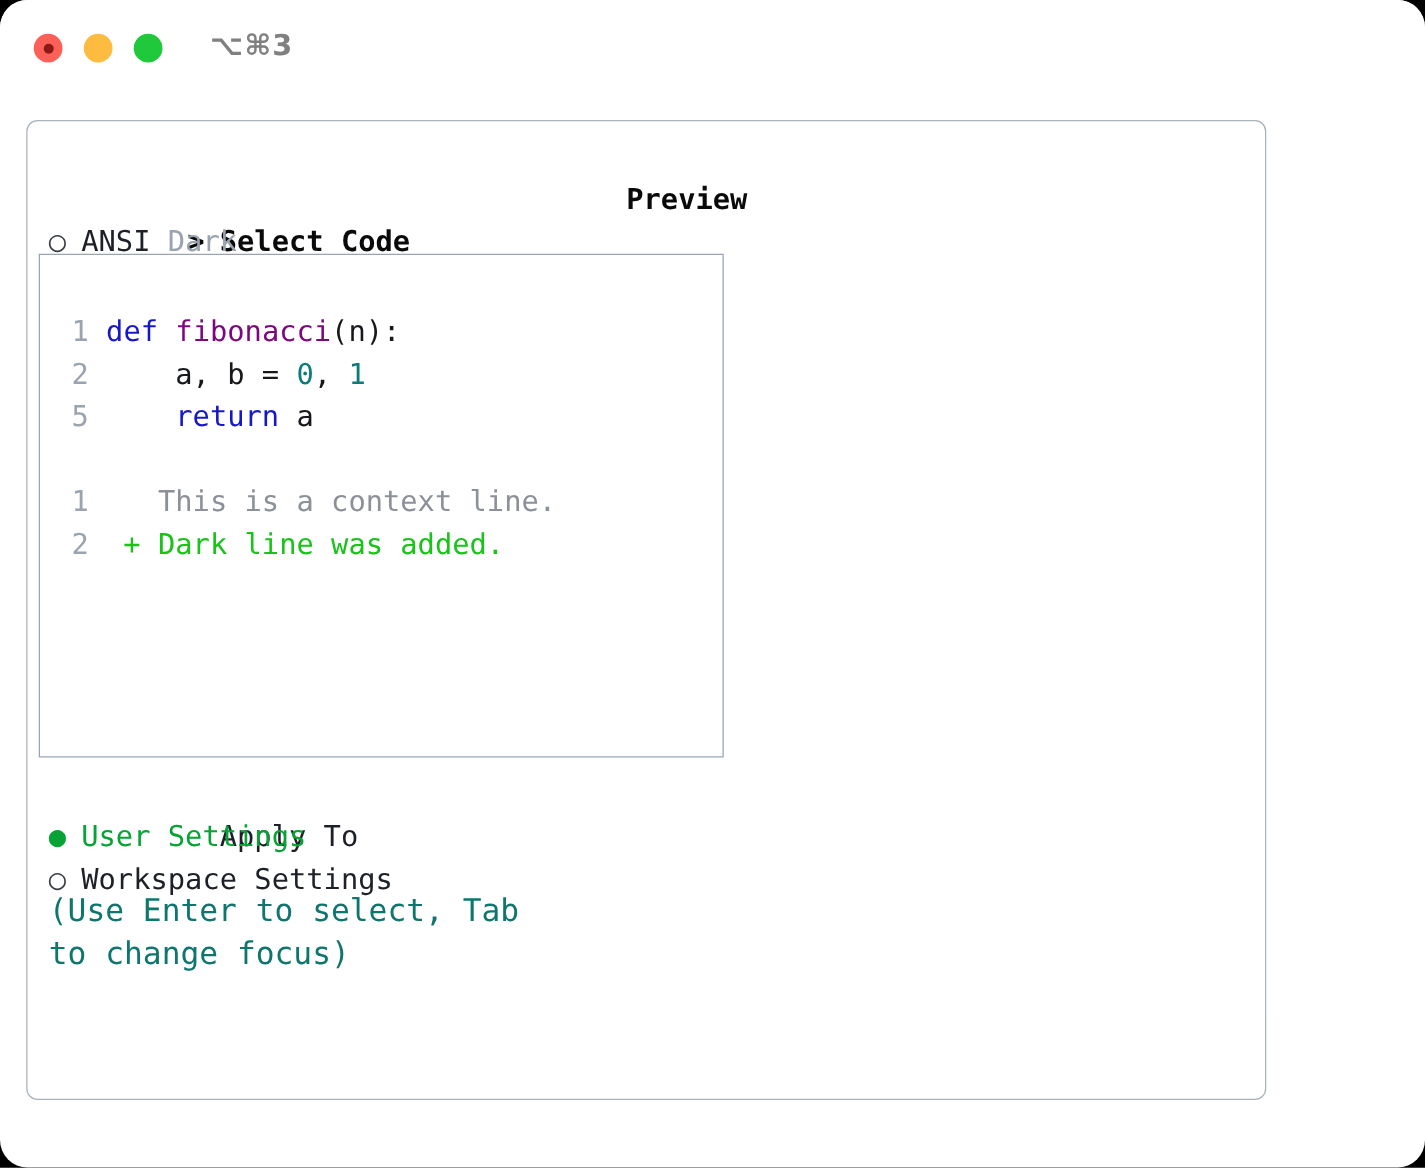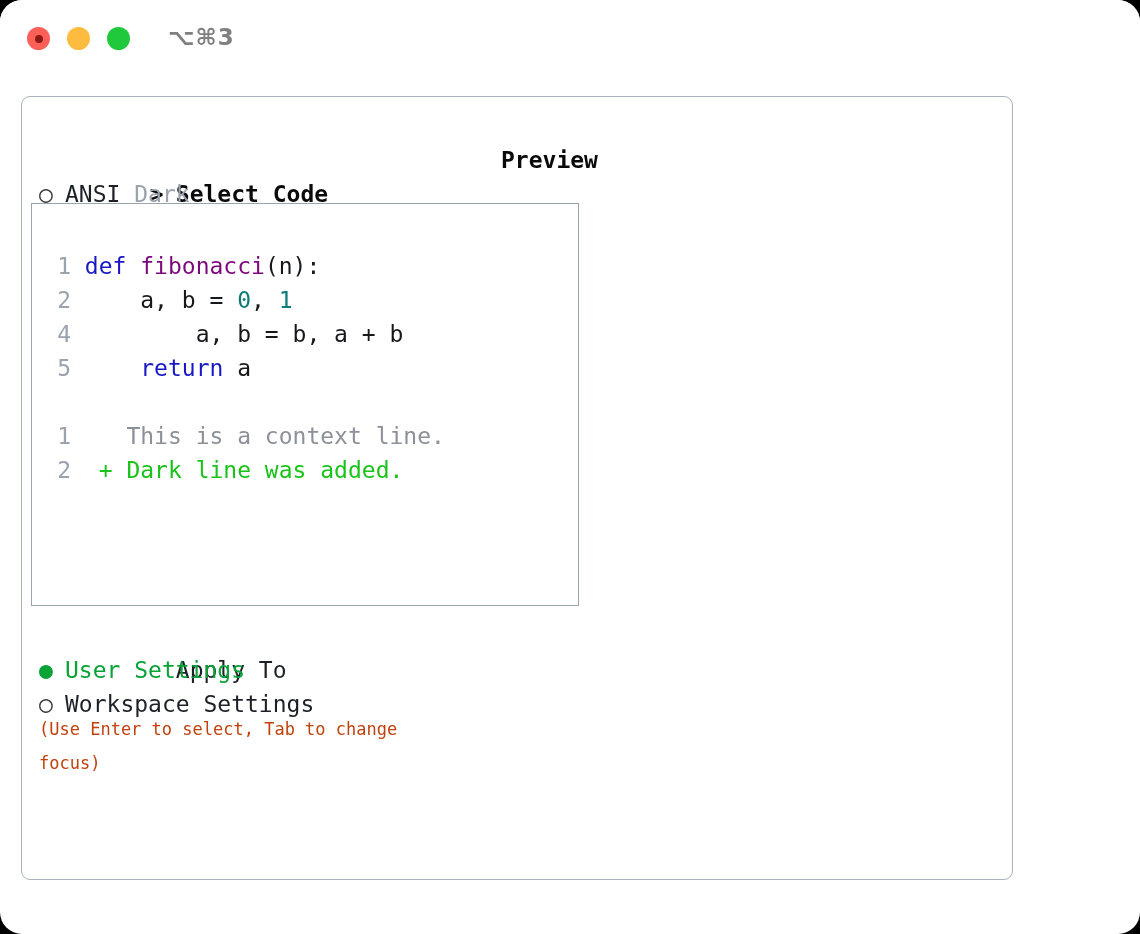--- a/index.html
+++ b/index.html
@@ -114,23 +114,23 @@
   .section-header {
     color: #1d2127;
     font-size: 23px;
   }
 
   #hint {
     position: absolute;
     left: 17px;
     top: 615px;
     width: 400px;
-    font-size: 17px;
-    line-height: 34px;
-    color: #c2410c;
+    font-size: 25px;
+    line-height: 34px;
+    color: #0f766e;
     white-space: normal;
   }
 
   
   #right-col {
     position: absolute;
     left: 479px;
     top: 46px;
     width: 480px;
   }
@@ -230,21 +230,20 @@
 
     <div id="right-col">
       <div id="preview-title">Preview</div>
     </div>
 
     <div id="preview-box">
       <div id="code">
         <div id="code-lines">
             <div class="cline"><span class="lnum">1</span><span class="ctext"> </span><span class="kw">def</span><span class="ctext"> </span><span class="fn">fibonacci</span><span class="ctext">(n):</span></div>
             <div class="cline"><span class="lnum">2</span><span class="ctext"> </span><span class="ctext">    a, b = </span><span class="num">0</span><span class="ctext">, </span><span class="num">1</span></div>
-            <div class="cline"><span class="lnum">4</span><span class="ctext"> </span><span class="ctext">        a, b = b, a + b</span></div>
             <div class="cline"><span class="lnum">5</span><span class="ctext"> </span><span class="ctext">    </span><span class="kw">return</span><span class="ctext"> a</span></div>
           </div>
         <div class="gap"></div>
         <div id="diff-lines">
             <div class="cline"><span class="lnum">1</span><span class="ctx">    </span><span class="ctx">This is a context line.</span></div>
             <div class="cline"><span class="lnum">2</span><span class="add">  + </span><span class="add">Dark line was added.</span></div>
           </div>
       </div>
     </div>
 

